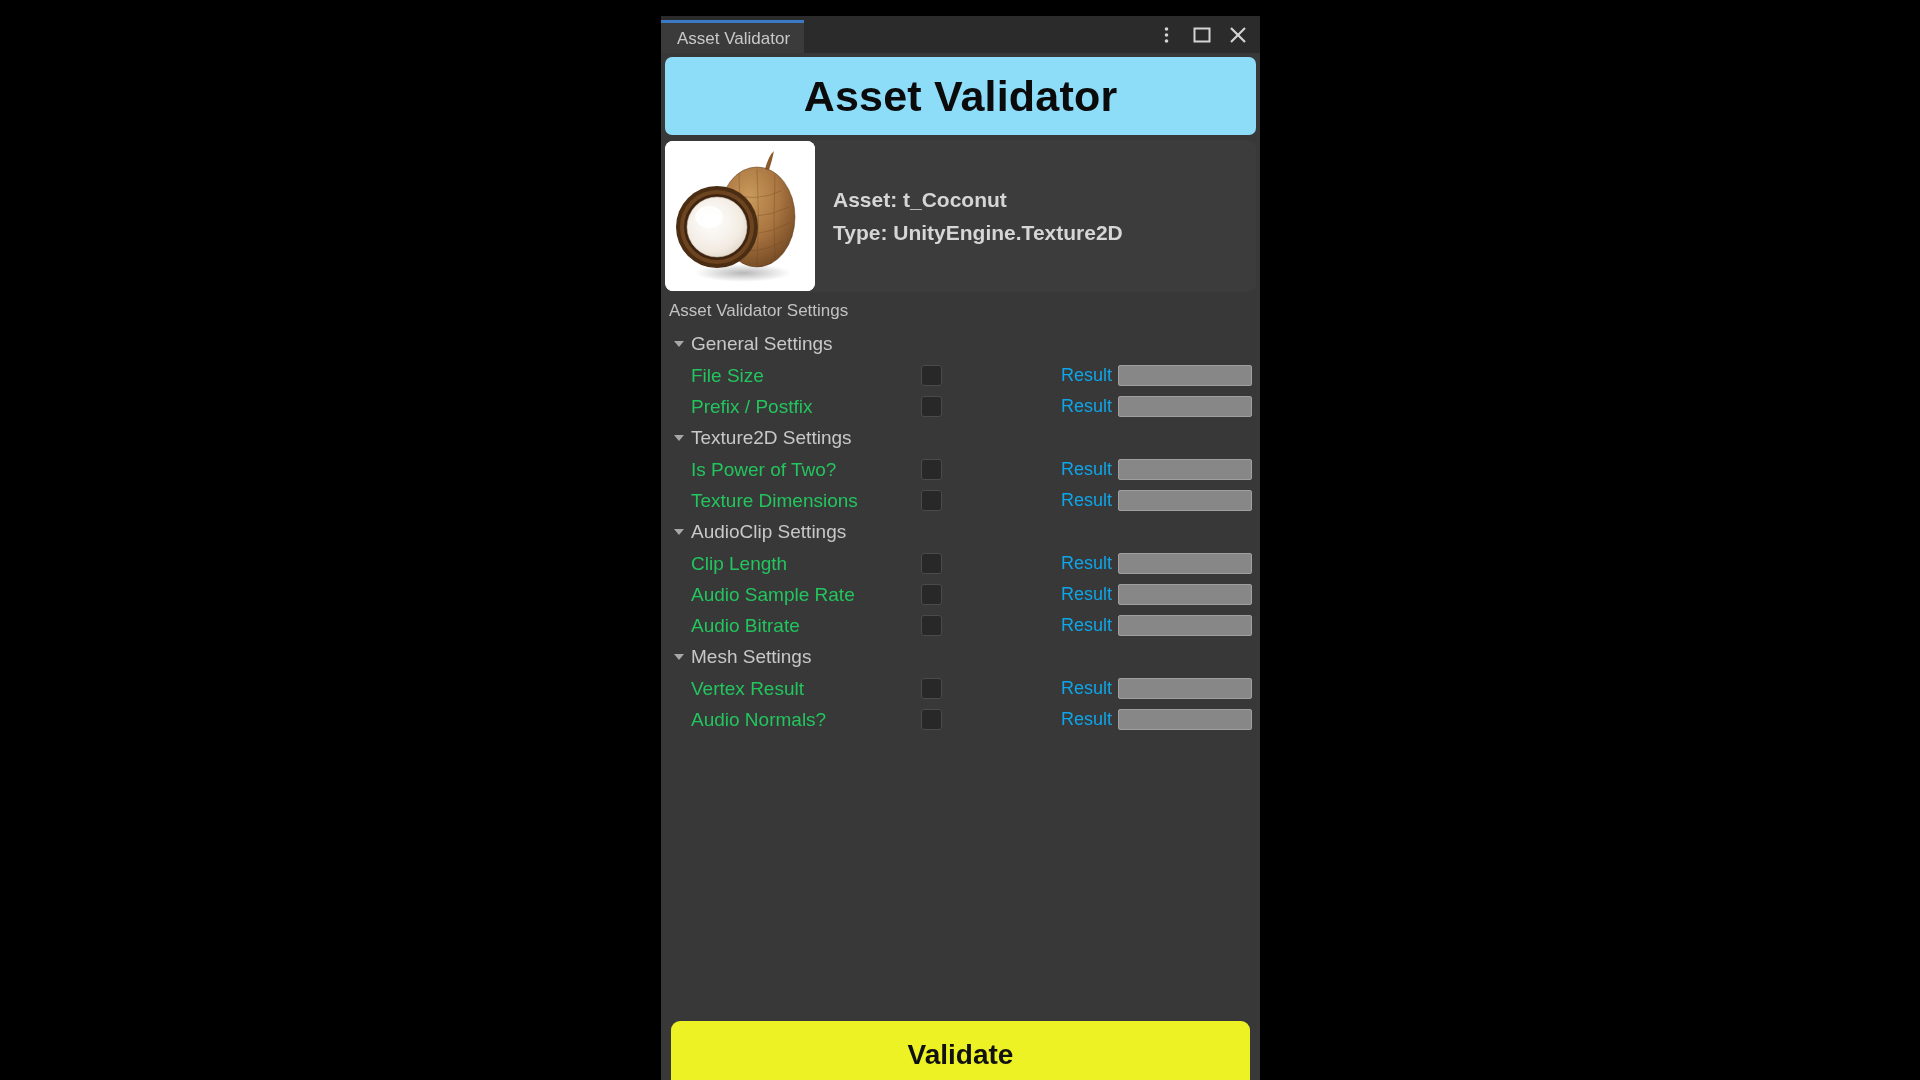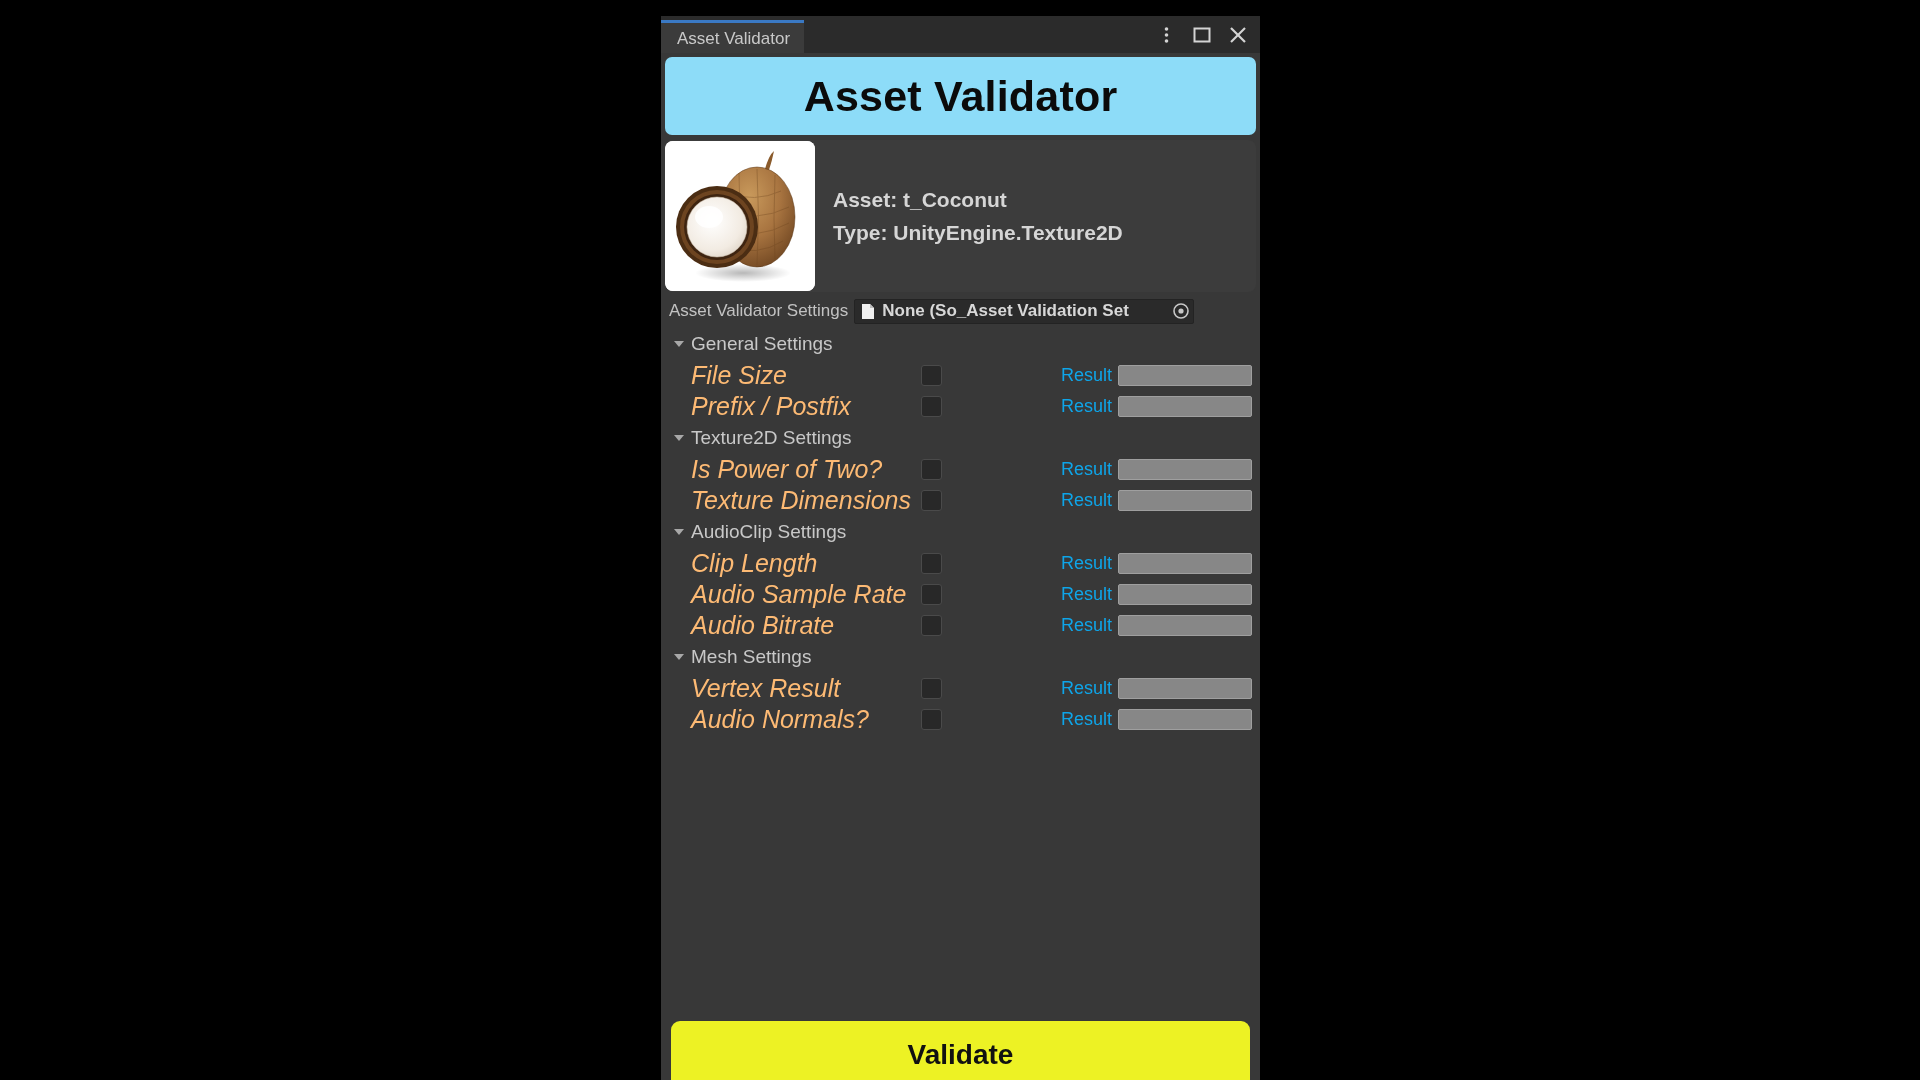--- a/index.html
+++ b/index.html
@@ -203,26 +203,25 @@
   }
 
   .check-row {
     height: 31px;
     display: flex;
     align-items: center;
     padding-left: 28px;
     position: relative;
   }
   .check-label {
-    font-size: 25px;
-    color: #fdba74;
+    font-size: 19px;
+    color: #22c55e;
     white-space: nowrap;
     width: 230px;
     flex: 0 0 230px;
-    font-style: italic;
   }
   .checkbox {
     width: 21px;
     height: 21px;
     flex: 0 0 21px;
     background: #282828;
     border: 1px solid #4a4a4a;
     border-radius: 3px;
   }
   .result-wrap {
@@ -350,35 +349,20 @@
           </svg>
         </div>
         <div class="asset-info">
           <div class="asset-line">Asset: t_Coconut</div>
           <div class="asset-line">Type: UnityEngine.Texture2D</div>
         </div>
       </div>
 
       <div class="settings-row">
         <span class="settings-label">Asset Validator Settings</span>
-        <div class="object-field">
-          <span class="doc-icon">
-            <svg width="14" height="17" viewBox="0 0 14 17">
-              <path d="M1 1 h8 l4 4 v11 h-12 z" fill="#f0f0f0"></path>
-              <path d="M9 1 v4 h4 z" fill="#bcbcbc"></path>
-            </svg>
-          </span>
-          <span class="obj-value">None (So_Asset Validation Set</span>
-          <span class="picker-icon">
-            <svg width="18" height="18" viewBox="0 0 18 18">
-              <circle cx="9" cy="9" r="7" fill="none" stroke="#c8c8c8" stroke-width="1.6"></circle>
-              <circle cx="9" cy="9" r="2.6" fill="#c8c8c8"></circle>
-            </svg>
-          </span>
-        </div>
       </div>
 
       <div class="tree">
 
         <div class="group-header">
           <span class="foldout">
             <svg width="12" height="12" viewBox="0 0 12 12">
                 <path d="M1 3 L11 3 L6 9 Z" fill="#a8a8a8"></path>
               </svg>
           </span>

